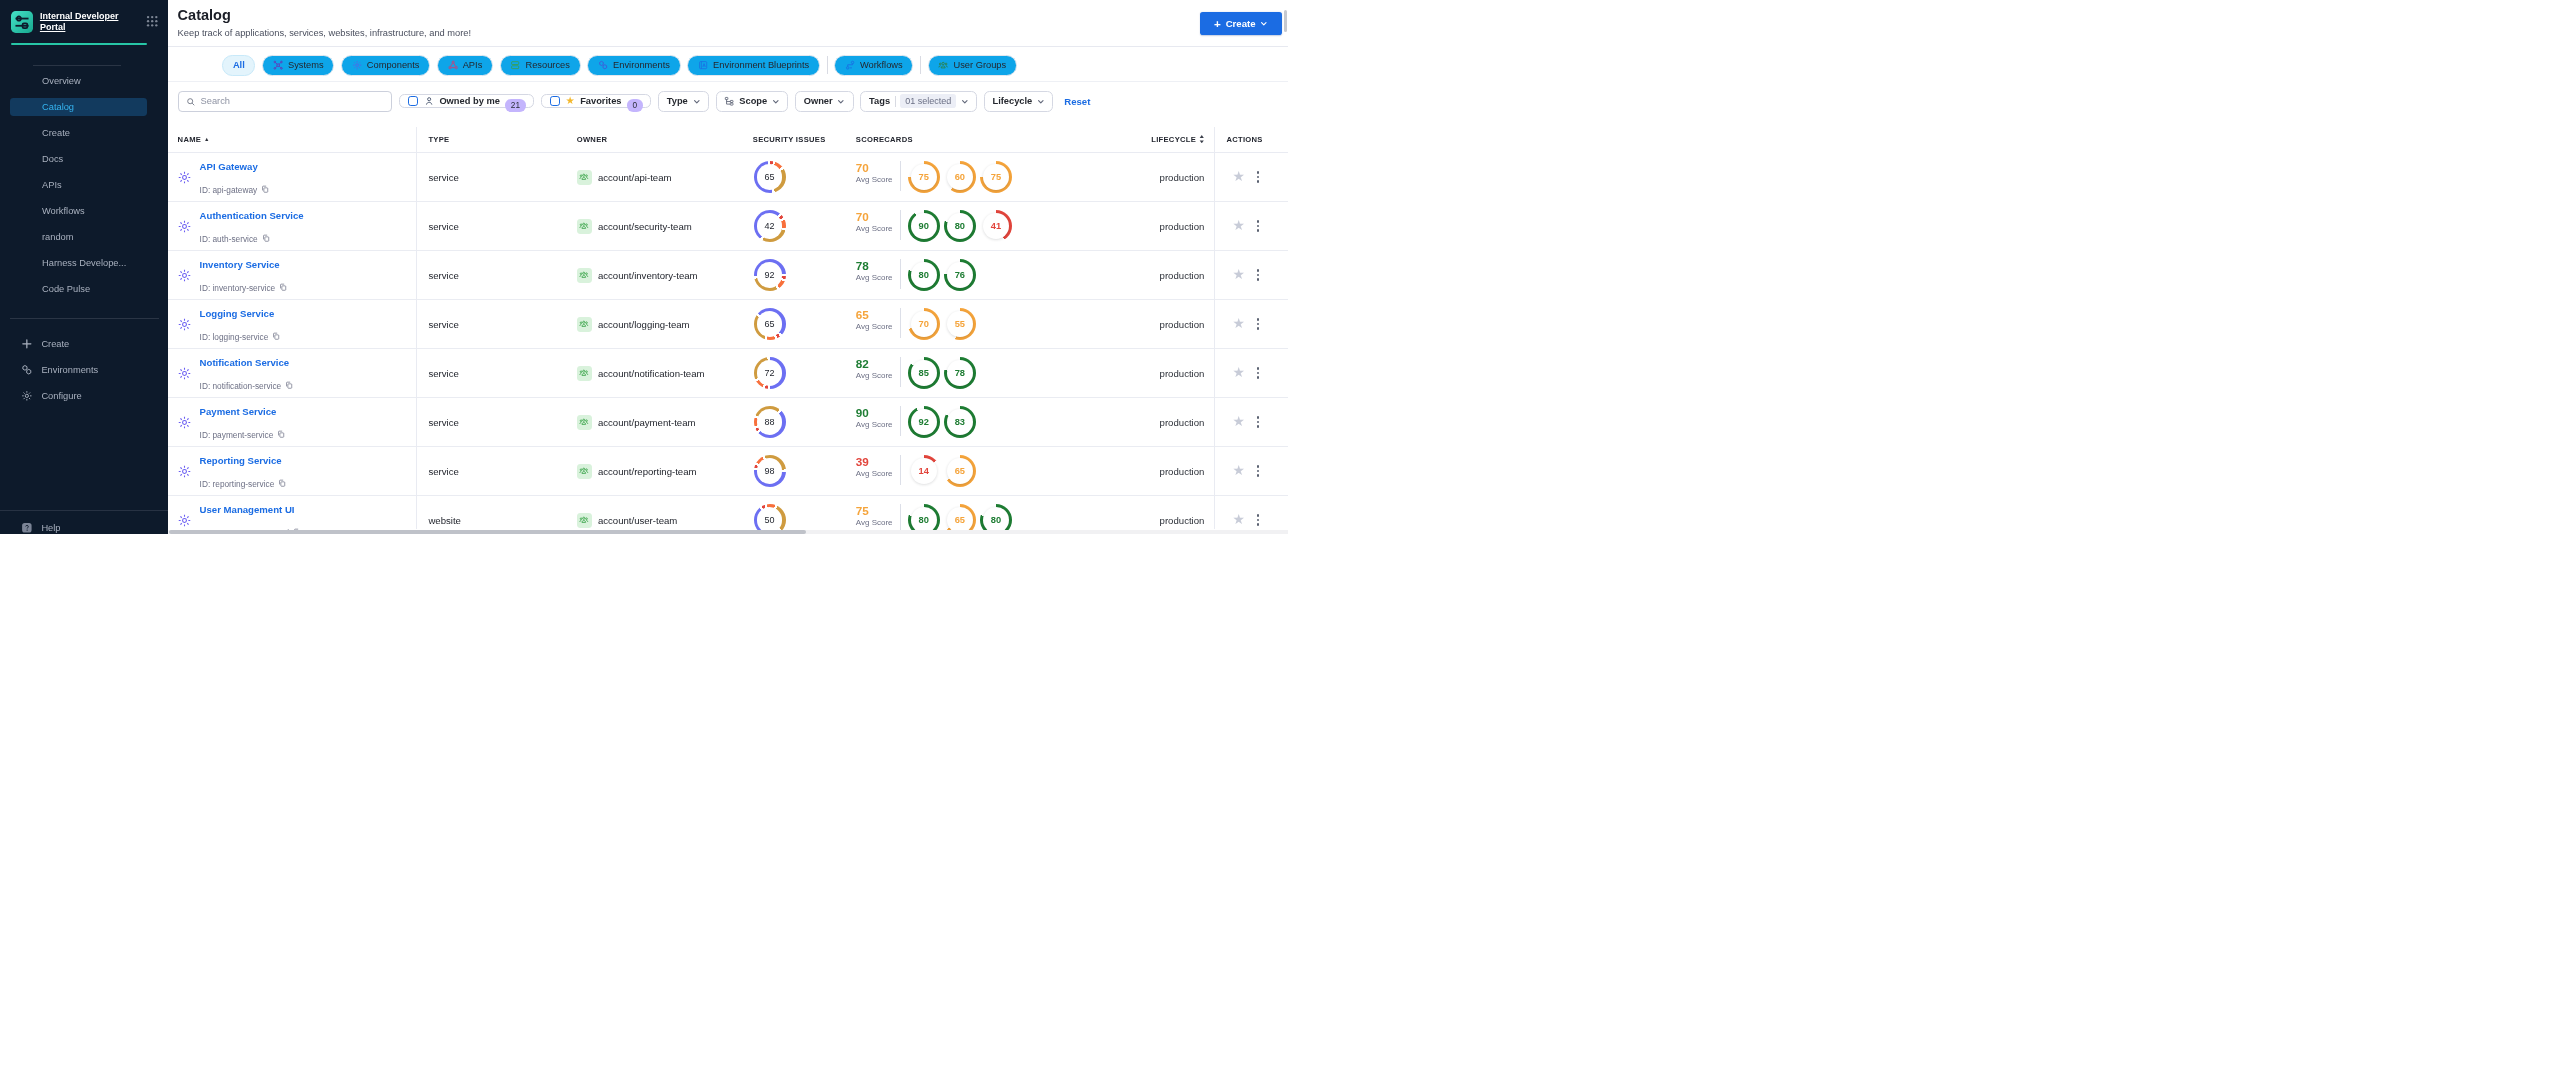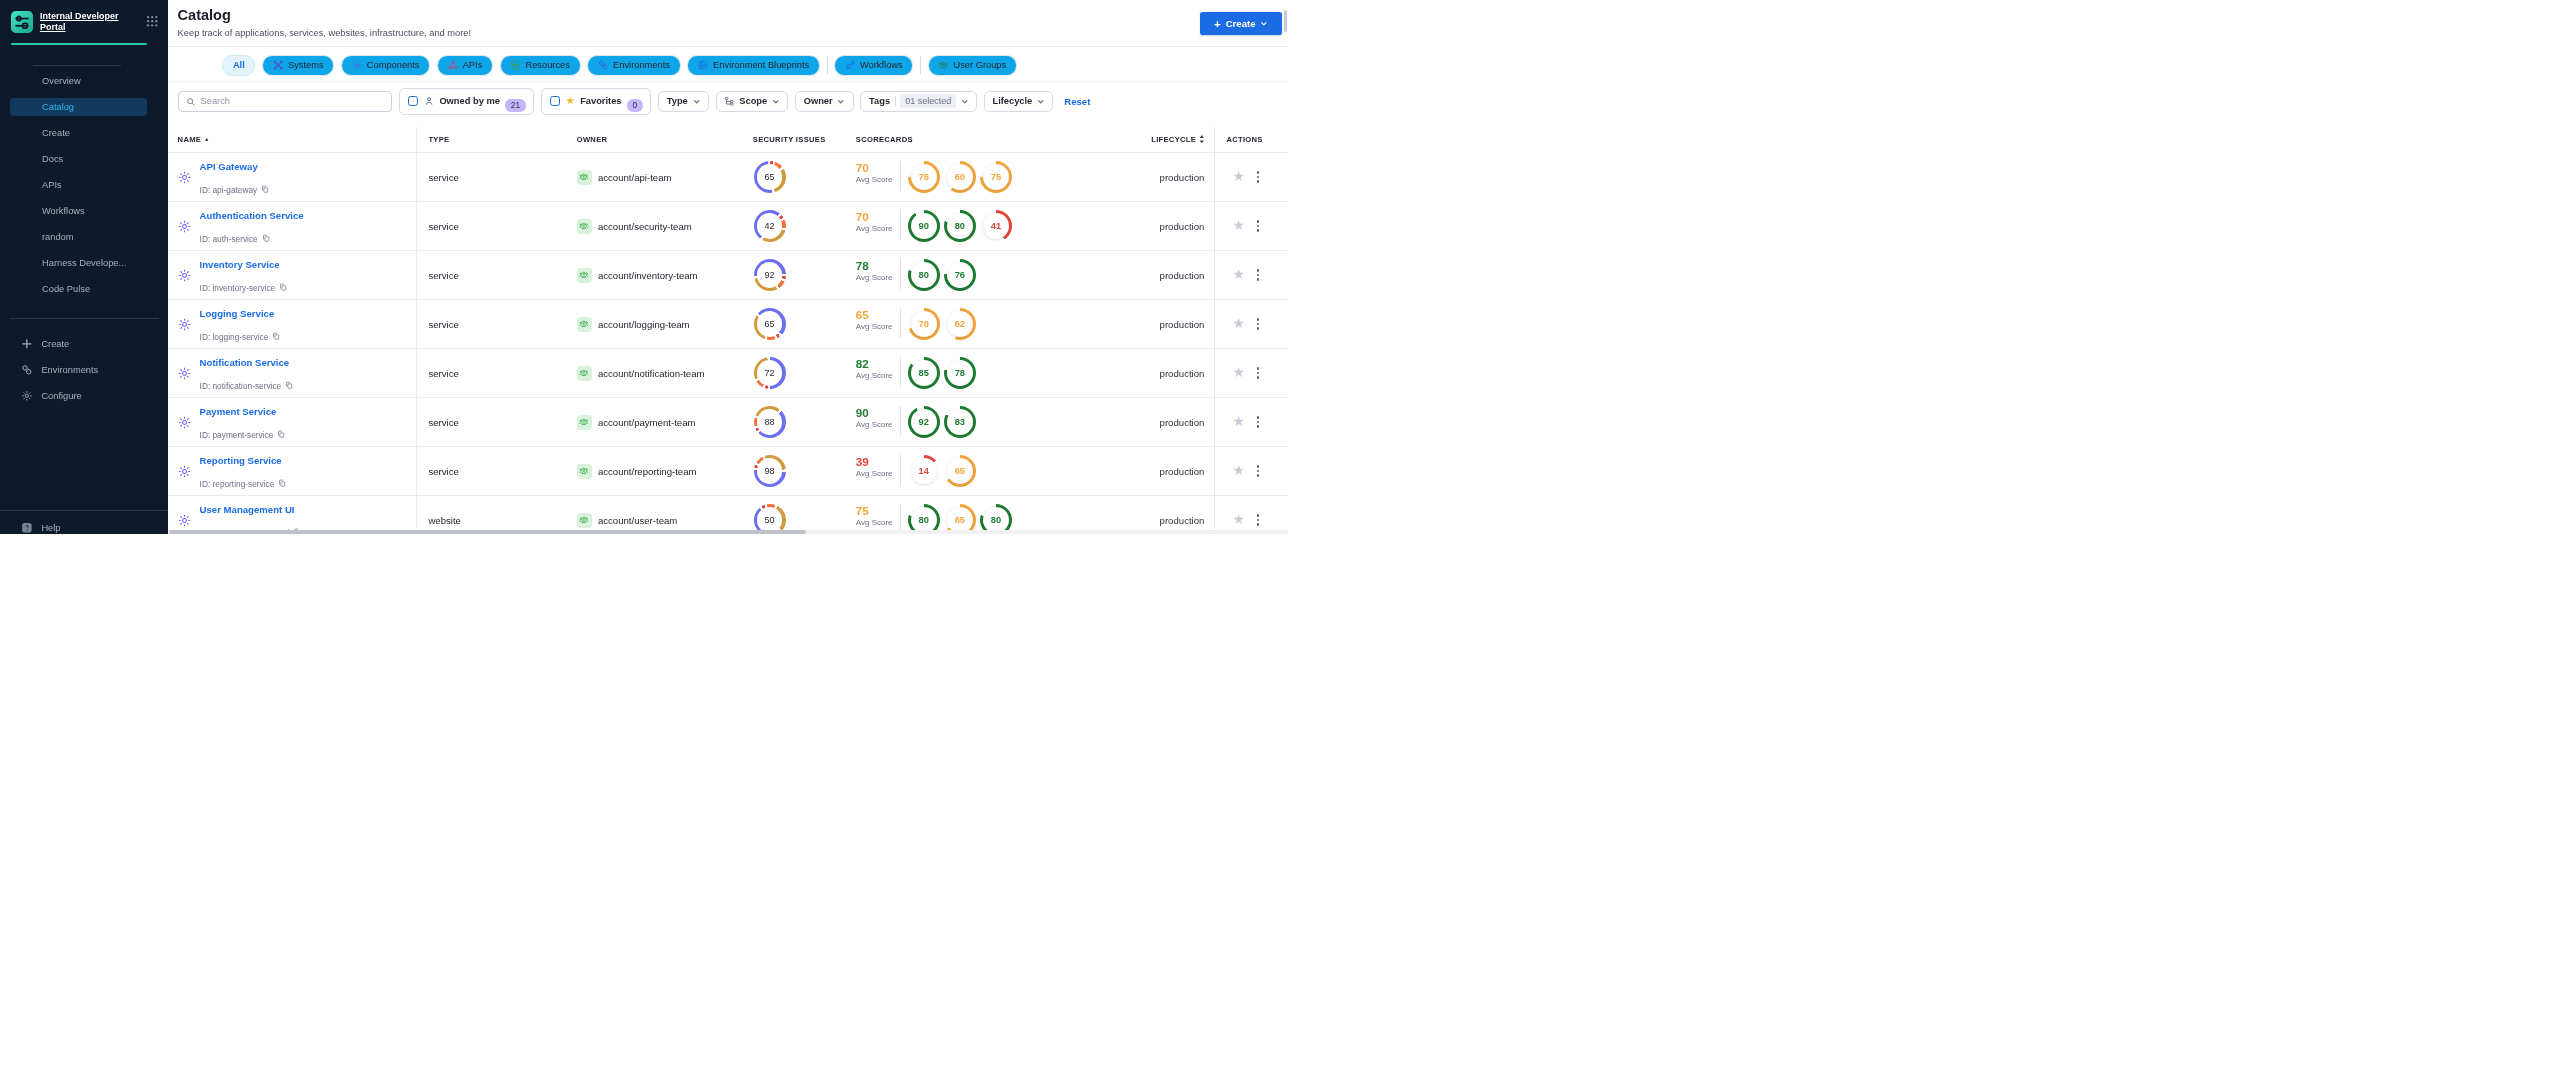--- a/index.html
+++ b/index.html
@@ -58,21 +58,21 @@
   .tab-div { width:0.7px; height:18px; background:#d9dbe3; }
   .tabs-sep { position:absolute; left:0; top:81px; right:0; height:0.7px; background:#eef0f5; }
 
   
   #filters { position:absolute; left:10.3px; top:91px; height:20.7px; display:flex; align-items:center; gap:6.9px; }
   .search-box { width:214px; height:20.7px; border:0.7px solid #ccd0dc; border-radius:4.1px; display:flex; align-items:center; padding:0 6.9px; gap:4.8px; background:#fff; }
   .search-box .sic { width:9.6px; height:9.6px; color:#676d7c; }
   .search-box .sic svg { width:9.6px; height:9.6px; display:block; }
   .search-box input { border:none; outline:none; flex:1; font-size:9.3px; color:#2a2e38; font-family:inherit; background:transparent; }
   .search-box input::placeholder { color:#8e93a3; }
-  .fgroup { height:27px; border:0.7px solid #d5d8e3; border-radius:5.5px; display:flex; align-items:center; padding:0 7.6px; gap:5.5px; background:#fff; cursor:pointer; }
+  .fgroup { height:14px; border:0.7px solid #d5d8e3; border-radius:5.5px; display:flex; align-items:center; padding:0 7.6px; gap:5.5px; background:#fff; cursor:pointer; }
   .cbx { width:10.3px; height:10.3px; border:1px solid #1b6ce3; border-radius:2.8px; background:#fff; flex:0 0 10.3px; cursor:pointer; }
   .pic { width:10.3px; height:10.3px; color:#44516b; }
   .pic svg { width:10.3px; height:10.3px; display:block; }
   .fav-star { color:#f3b72b; font-size:10.3px; line-height:1; }
   .fgroup .flb { font-size:9.3px; font-weight:600; color:#25282f; white-space:nowrap; }
   .badge { background:#c4b5fd; border-radius:6.2px; padding:1.4px 5.5px; font-size:8.3px; color:#2a2e38;margin-top:8px; }
   .dd { height:20.7px; border:0.7px solid #d5d8e3; border-radius:5.5px; display:flex; align-items:center; padding:0 7.6px; gap:4.8px; background:#fff; cursor:pointer; }
   .dd .flb { font-size:9.3px; font-weight:600; color:#25282f; white-space:nowrap; }
   .dd .chev { width:7.6px; height:7.6px; color:#62687a; }
   .dd .chev svg { width:7.6px; height:7.6px; display:block; }
@@ -727,21 +727,21 @@
       <div class="avg">
         <div class="avg-n" style="color: rgb(245, 164, 59);">65</div>
         <div class="avg-l">Avg Score</div>
       </div>
       <div class="vsep2"></div>
       <div class="rings">
               <div class="ring" style="--p: 70; --c: #f5a43b;">
                 <span class="rv">70</span>
               </div>
               <div class="ring" style="--p: 55; --c: #f5a43b;">
-                <span class="rv">62</span>
+                <span class="rv">55</span>
               </div>
             </div>
     </div>
     <div class="c-life"><span>production</span></div>
     <div class="c-act">
       <span class="star-action"></span>
       <span class="kebab">
               <i></i>
               <i></i>
               <i></i>

